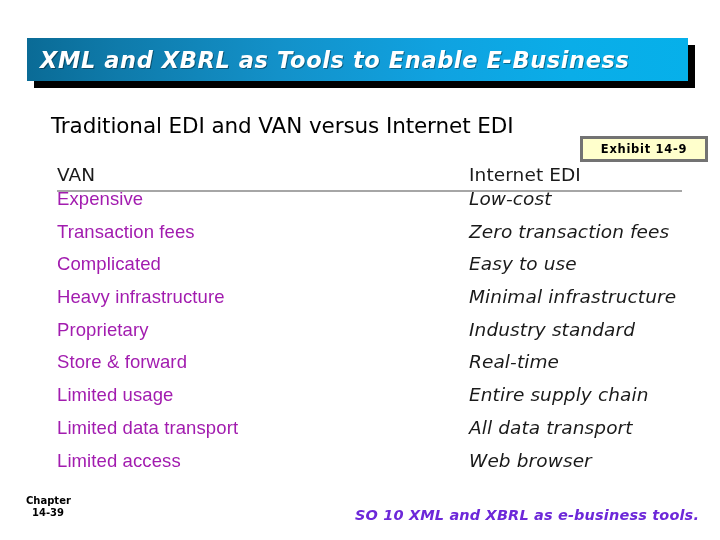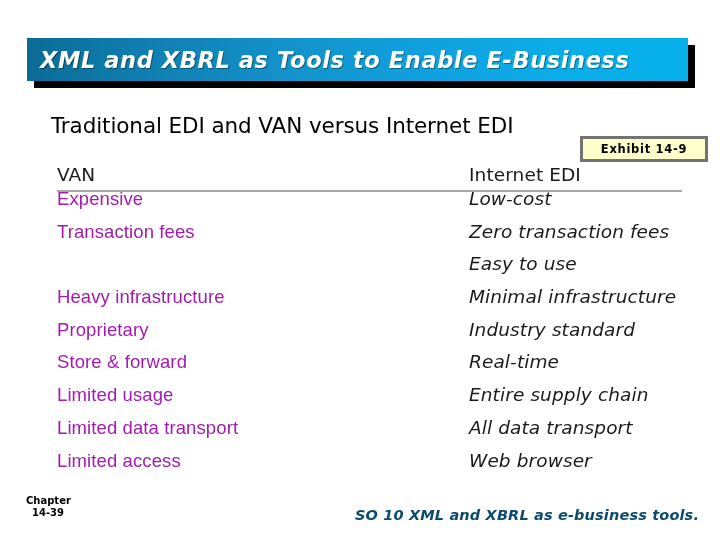--- a/index.html
+++ b/index.html
@@ -171,21 +171,21 @@
     padding-left: 6px;
   }
   .footer-so {
     position: absolute;
     left: 355px;
     top: 507px;
     font-family: "DejaVu Sans", sans-serif;
     font-size: 14.5px;
     font-weight: bold;
     font-style: italic;
-    color: #0c4a6e;
+    color: #6d28d9;
     letter-spacing: 0.15px;
     white-space: nowrap;
   }
 </style>
 </head>
 <body>
 
 <div class="slide">
 
   <div class="title-wrap">
@@ -209,20 +209,21 @@
 
     <div class="row">
       <span class="cell-left cl">Expensive</span>
       <span class="cell-right cr">Low-cost</span>
     </div>
     <div class="row">
       <span class="cell-left cl">Transaction fees</span>
       <span class="cell-right cr">Zero transaction fees</span>
     </div>
     <div class="row">
+      <span class="cell-left cl">Complicated</span>
       <span class="cell-right cr">Easy to use</span>
     </div>
     <div class="row">
       <span class="cell-left cl">Heavy infrastructure</span>
       <span class="cell-right cr">Minimal infrastructure</span>
     </div>
     <div class="row">
       <span class="cell-left cl">Proprietary</span>
       <span class="cell-right cr">Industry standard</span>
     </div>

